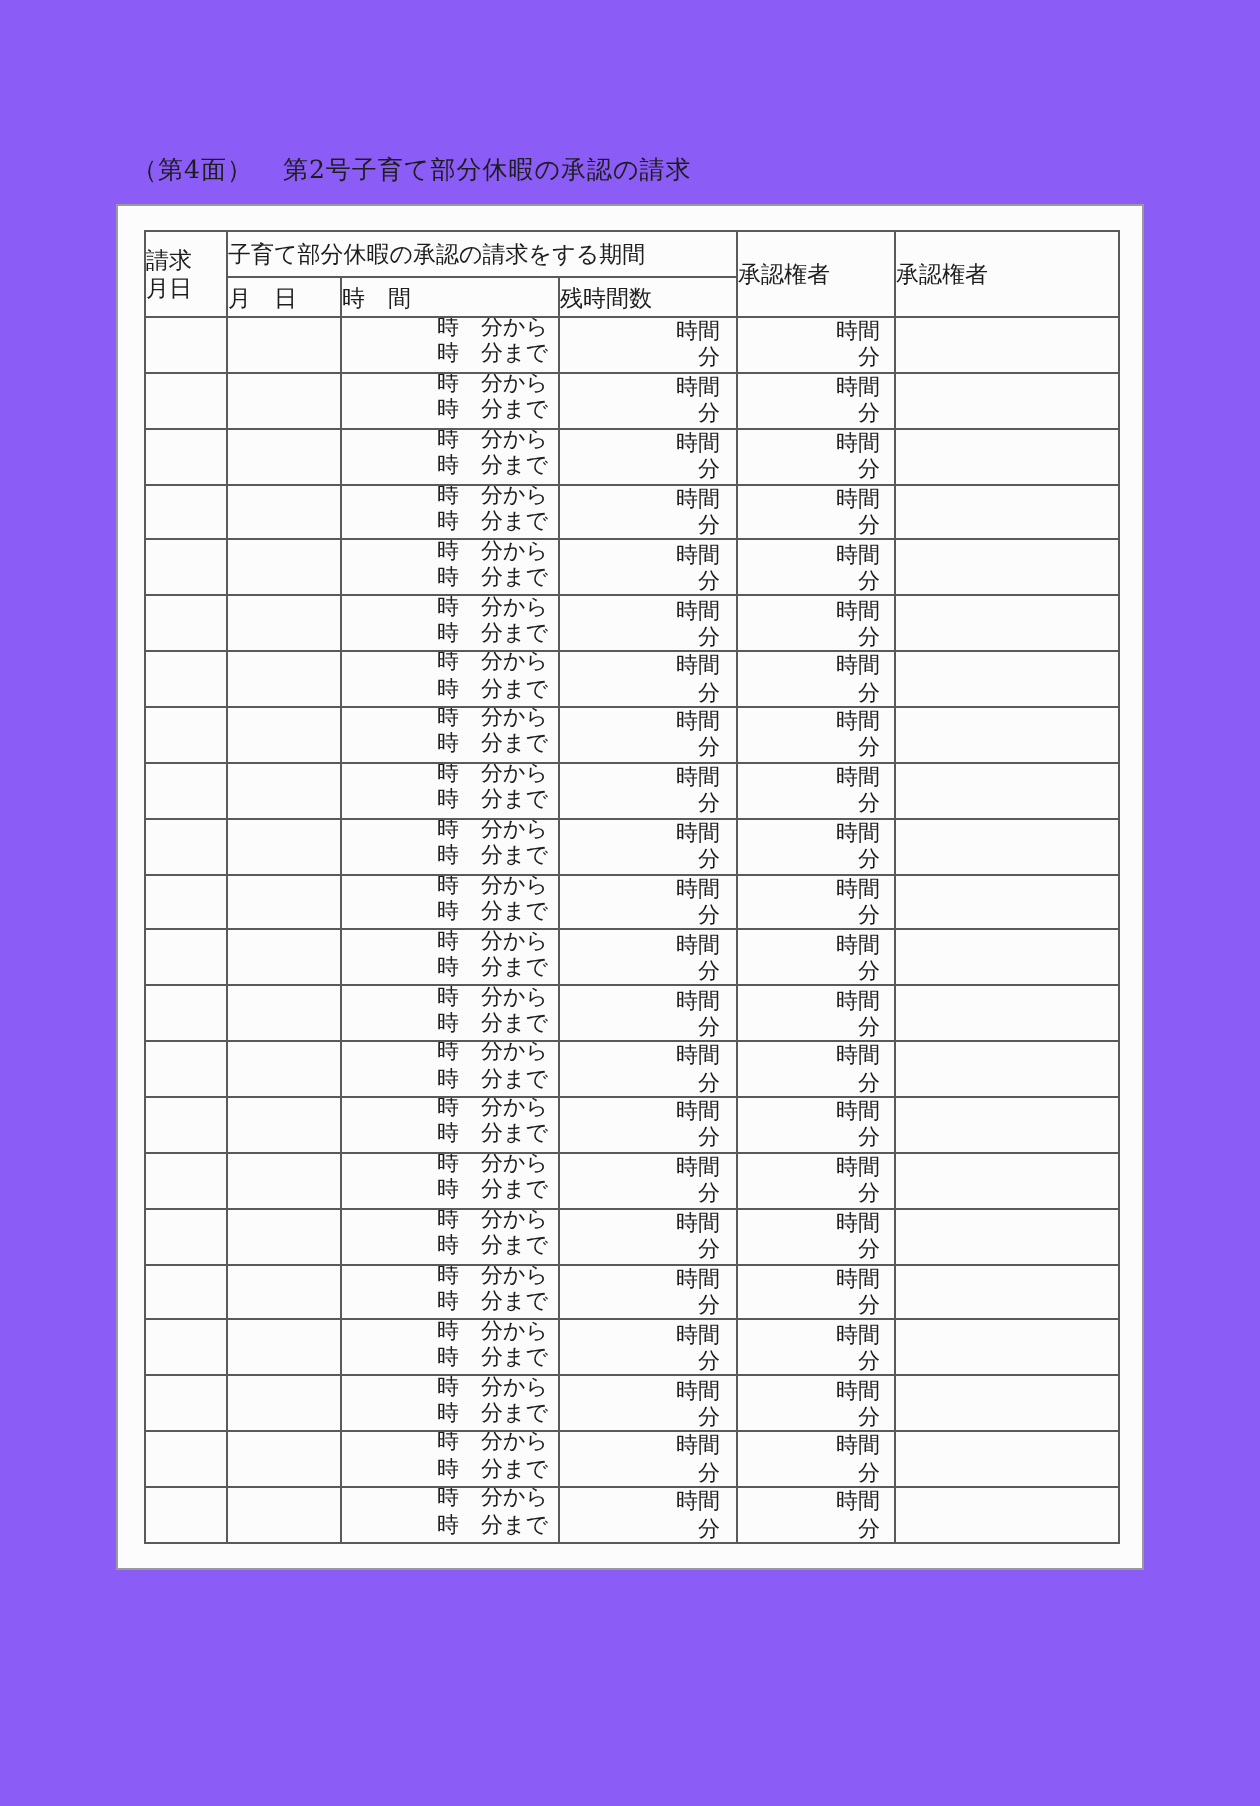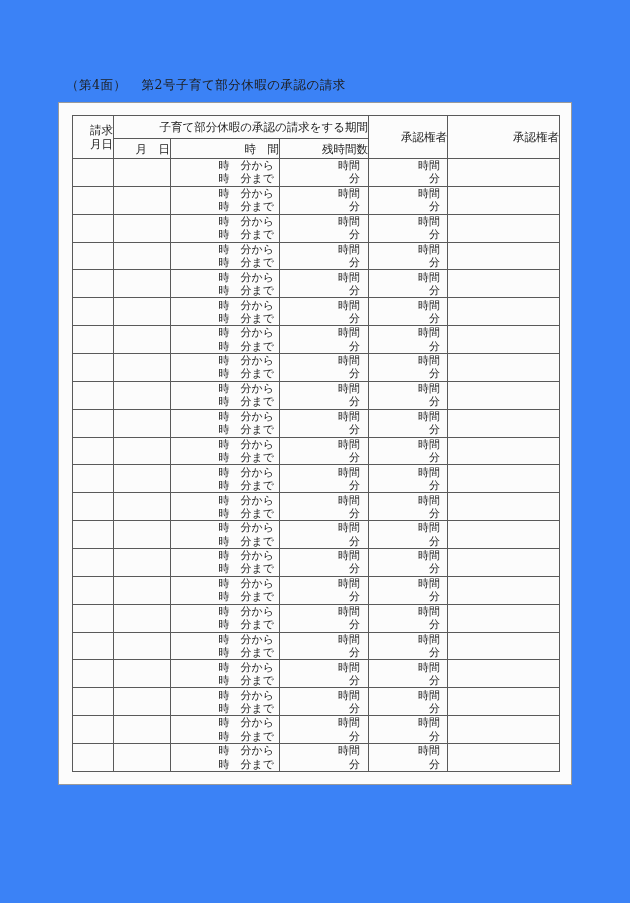--- a/index.html
+++ b/index.html
@@ -3,21 +3,21 @@
 <meta charset="utf-8">
 <style>
   * { margin:0; padding:0; box-sizing:border-box; }
   html,body { width:630px; height:903px; }
   body {
     background:#fdfdfd;
     font-family:"DejaVu Serif","Liberation Serif",serif;
     color:#1d1d1d;
     position:relative;
   }
-  .page { position:absolute; left:0; top:0; width:630px; height:903px; background:#3b82f6; }
+  .page { position:absolute; left:0; top:0; width:630px; height:903px; background:#8b5cf6; }
   .doc-title {
     position:absolute; left:66px; top:77px;
     font-size:12.5px; white-space:nowrap; letter-spacing:0.5px;
   }
   .doc-title .title-main { margin-left:15px; }
   .outer-frame {
     position:absolute; left:58px; top:102px;
     width:514px; height:683px;
     border:1.5px solid #9a9a9a;
     background:#fcfcfc;
@@ -28,27 +28,27 @@
     border-collapse:collapse; table-layout:fixed;
     background:#fcfcfc;
   }
   .form-table th, .form-table td {
     border:1px solid #5a5a5a;
     font-weight:normal;
     padding:0;
     vertical-align:middle;
     overflow:hidden;
   }
-  .form-table th { font-size:11.5px; text-align:right; line-height:14px; }
+  .form-table th { font-size:11.5px; text-align:left; line-height:14px; }
   .form-table thead tr.h1 { height:23px; }
   .form-table thead tr.h2 { height:20px; }
   .form-table td { font-size:11px; }
   .form-table td.r { text-align:right; }
   .form-table td .line { line-height:13.2px; white-space:nowrap; }
-  .pr-time { padding-right:5px !important; }
+  .pr-time { padding-right:5px !important;font-family:Liberation Mono, monospace; }
   .pr-req  { padding-right:8px !important; }
   .pr-rem  { padding-right:7px !important; }
 </style>
 </head>
 <body>
 
 <div class="page">
 
   <div class="doc-title">
     <span>（第4面）</span><span class="title-main">第2号子育て部分休暇の承認の請求</span>

